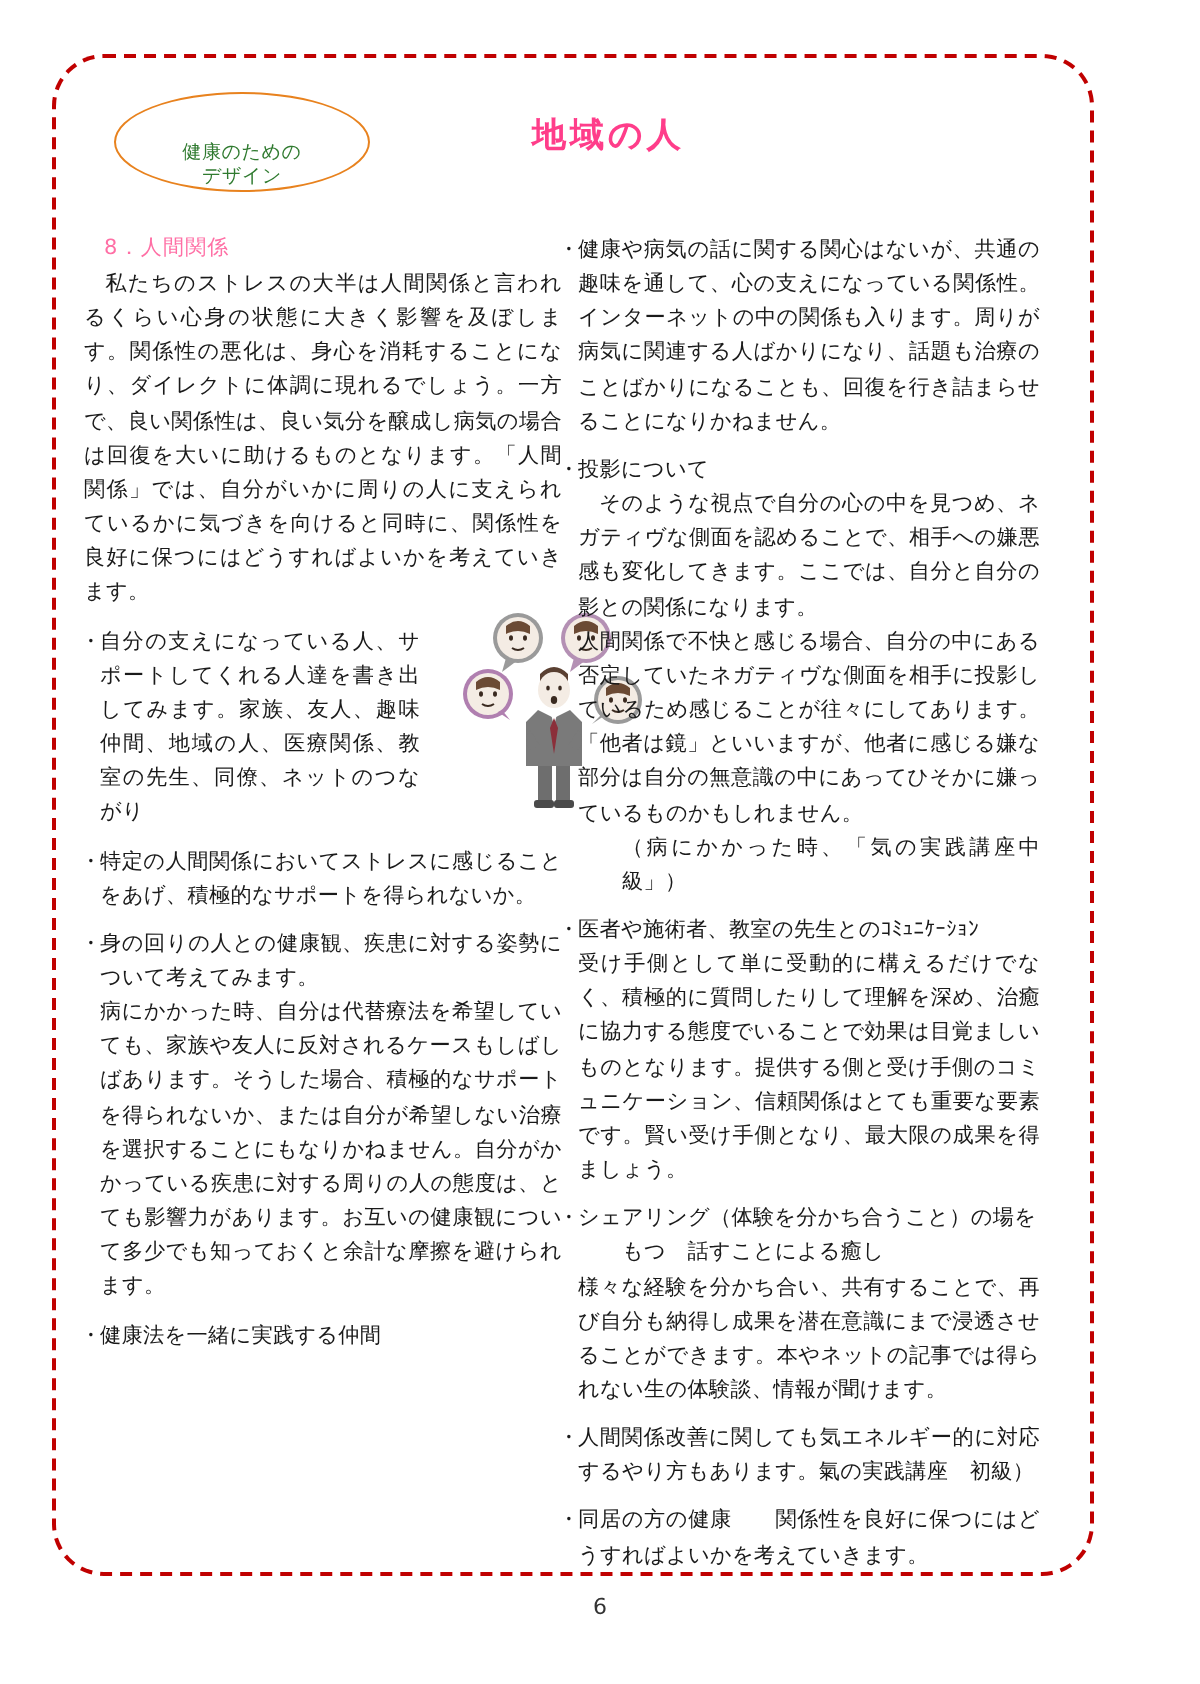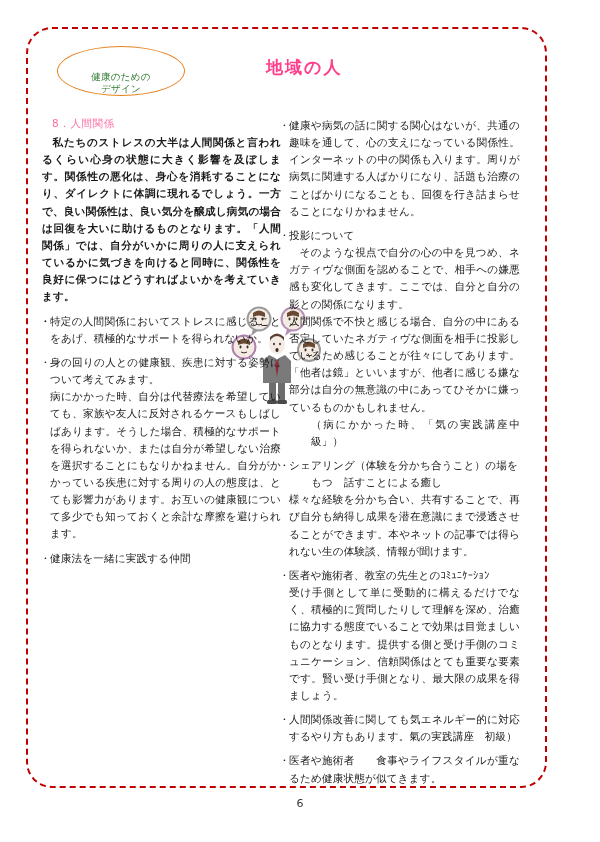--- a/index.html
+++ b/index.html
@@ -92,21 +92,20 @@
     margin: 0 0 3px 10px;
     letter-spacing: 0.6px;
   }
   p.body {
     font-size: 10.6px;
     line-height: 1.62;
     margin: 0 0 7px 0;
     text-align: justify;
     text-justify: inter-character;
     letter-spacing: 0.15px;
-    font-weight: bold;
   }
   p.indent { text-indent: 10.6px; }
 
   ul.bullets {
     list-style: none;
     margin: 0;
     padding: 0;
   }
   ul.bullets > li {
     font-size: 10.6px;
@@ -227,20 +226,21 @@
             <path d="M40 50 l8 4 l8 -4 l6 6 l0 22 l-28 0 l0 -22 Z" fill="#7a7a7a"></path>
             <path d="M46 50 l2 8 l2 -8 l-2 -1 Z" fill="#ffffff"></path>
             <path d="M48 54 l-2 5 l2 13 l2 -13 Z" fill="#8b2f3a"></path>
             <path d="M36 60 q-4 6 0 10 l5 -2 Z" fill="#7a7a7a"></path>
             <path d="M60 60 q4 6 0 10 l-5 -2 Z" fill="#7a7a7a"></path>
             <rect x="40" y="78" width="7" height="18" fill="#6e6e6e"></rect>
             <rect x="49" y="78" width="7" height="18" fill="#6e6e6e"></rect>
             <rect x="38" y="95" width="10" height="4" rx="1.5" fill="#4a4a4a"></rect>
             <rect x="48" y="95" width="10" height="4" rx="1.5" fill="#4a4a4a"></rect>
           </svg>
+          <span class="li-lead wrap-narrow">自分の支えになっている人、サポートしてくれる人達を書き出してみます。家族、友人、趣味仲間、地域の人、医療関係、教室の先生、同僚、ネットのつながり</span>
         </li>
 
         <li>
           <span class="li-lead">特定の人間関係においてストレスに感じることをあげ、積極的なサポートを得られないか。</span>
         </li>
 
         <li>
           <span class="li-lead">身の回りの人との健康観、疾患に対する姿勢について考えてみます。</span>
           <span class="li-sub">病にかかった時、自分は代替療法を希望していても、家族や友人に反対されるケースもしばしばあります。そうした場合、積極的なサポートを得られないか、または自分が希望しない治療を選択することにもなりかねません。自分がかかっている疾患に対する周りの人の態度は、とても影響力があります。お互いの健康観について多少でも知っておくと余計な摩擦を避けられます。</span>
         </li>
@@ -260,36 +260,36 @@
         </li>
 
         <li>
           <span class="li-lead">投影について</span>
           <span class="li-sub ind">そのような視点で自分の心の中を見つめ、ネガティヴな側面を認めることで、相手への嫌悪感も変化してきます。ここでは、自分と自分の影との関係になります。</span>
           <span class="li-sub">人間関係で不快と感じる場合、自分の中にある否定していたネガティヴな側面を相手に投影しているため感じることが往々にしてあります。「他者は鏡」といいますが、他者に感じる嫌な部分は自分の無意識の中にあってひそかに嫌っているものかもしれません。</span>
           <span class="li-paren">（病にかかった時、「気の実践講座中級」）</span>
         </li>
 
         <li>
+          <span class="li-lead">医者や施術者、教室の先生とのｺﾐｭﾆｹｰｼｮﾝ</span>
+          <span class="li-sub">受け手側として単に受動的に構えるだけでなく、積極的に質問したりして理解を深め、治癒に協力する態度でいることで効果は目覚ましいものとなります。提供する側と受け手側のコミュニケーション、信頼関係はとても重要な要素です。賢い受け手側となり、最大限の成果を得ましょう。</span>
+        </li>
+
+        <li>
           <span class="li-lead">シェアリング（体験を分かち合うこと）の場を</span>
           <span class="li-center-ish">もつ　話すことによる癒し</span>
           <span class="li-sub">様々な経験を分かち合い、共有することで、再び自分も納得し成果を潜在意識にまで浸透させることができます。本やネットの記事では得られない生の体験談、情報が聞けます。</span>
         </li>
 
         <li>
-          <span class="li-lead">医者や施術者、教室の先生とのｺﾐｭﾆｹｰｼｮﾝ</span>
-          <span class="li-sub">受け手側として単に受動的に構えるだけでなく、積極的に質問したりして理解を深め、治癒に協力する態度でいることで効果は目覚ましいものとなります。提供する側と受け手側のコミュニケーション、信頼関係はとても重要な要素です。賢い受け手側となり、最大限の成果を得ましょう。</span>
-        </li>
-
-        <li>
           <span class="li-lead">人間関係改善に関しても気エネルギー的に対応するやり方もあります。氣の実践講座　初級）</span>
         </li>
 
         <li>
-          <span class="li-lead">医者や施術者　　食事やライフスタイルが重なるため健康状態が似てきます。</span>
+          <span class="li-lead">同居の方の健康　　関係性を良好に保つにはどうすればよいかを考えていきます。</span>
         </li>
 
       </ul>
     </div>
 
   </div>
 
   <div class="page-number">6</div>
 
 </div>

